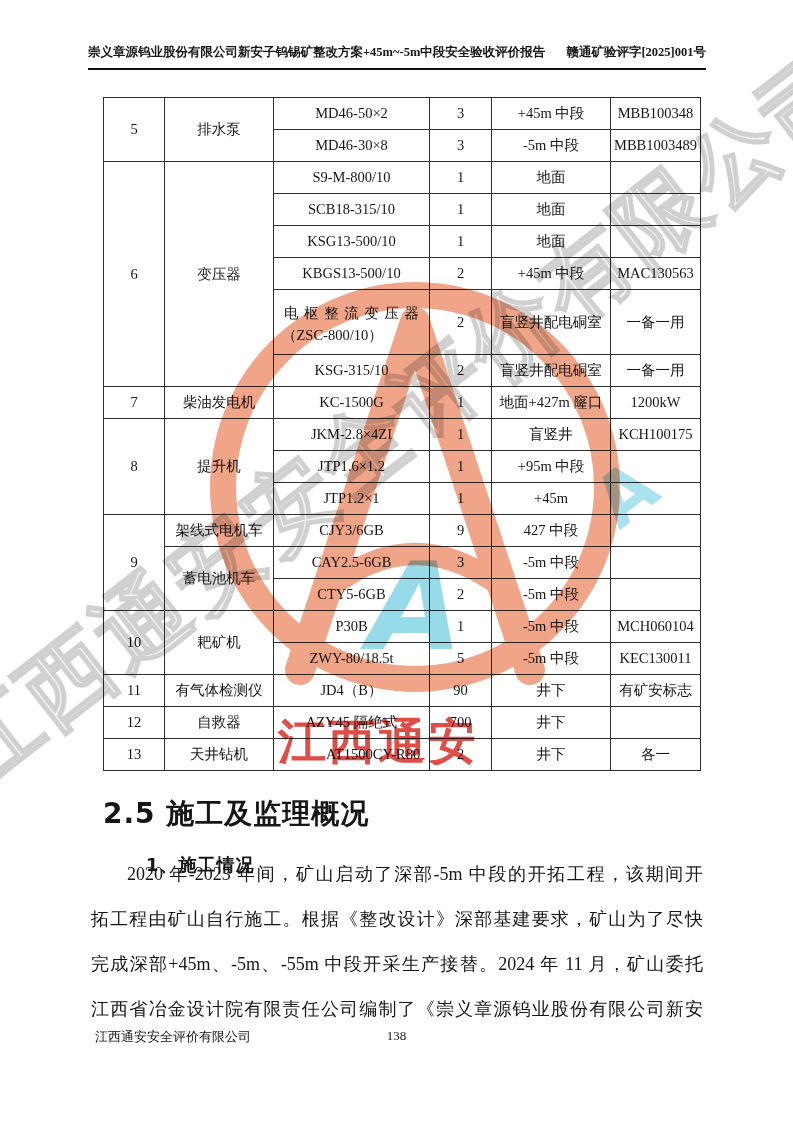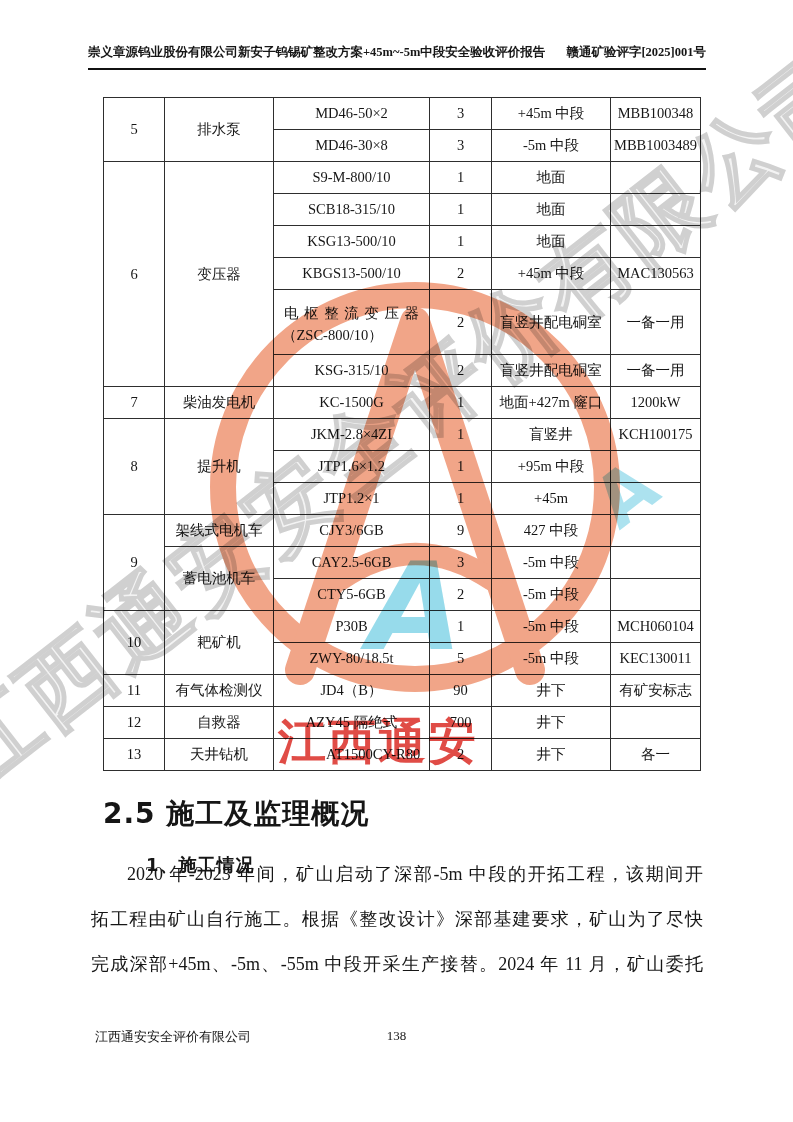--- a/index.html
+++ b/index.html
@@ -243,20 +243,21 @@
   </tbody>
 </table>
 
 <div class="abs h-sec">2.5 施工及监理概况</div>
 <div class="abs h-sub">1、施工情况</div>
 
 <div class="abs para">
   <div class="pl indent">2020 年-2023 年间，矿山启动了深部-5m 中段的开拓工程，该期间开</div>
   <div class="pl">拓工程由矿山自行施工。根据《整改设计》深部基建要求，矿山为了尽快</div>
   <div class="pl">完成深部+45m、-5m、-55m 中段开采生产接替。2024 年 11 月，矿山委托</div>
+  <div class="pl">江西省冶金设计院有限责任公司编制了《崇义章源钨业股份有限公司新安</div>
 </div>
 
 <div class="abs ftr-company">江西通安安全评价有限公司</div>
 <div class="abs ftr-page">138</div>
 
 <div class="wm wm-diag">江西通安安全评价有限公司</div>
 
 <svg class="wm wm-seal" viewBox="0 0 430 430">
   <circle cx="215" cy="215" r="192" fill="none" stroke-width="26" stroke="#ef9573"></circle>
   <path d="M100 398 L215 50 L330 398" fill="none" stroke-width="30" stroke-linecap="round" stroke-linejoin="round" stroke="#ef9573"></path>

